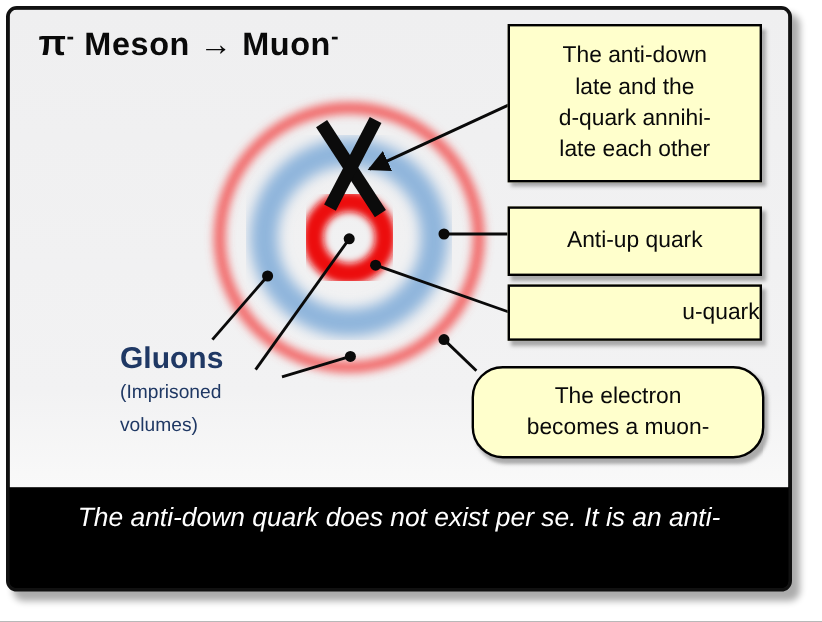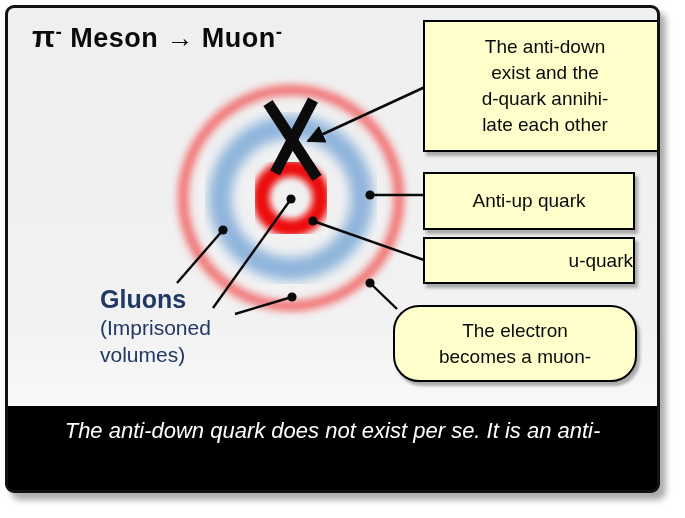--- a/index.html
+++ b/index.html
@@ -21,29 +21,29 @@
   .title{
     position:absolute;left:24px;top:12px;
     font-size:27px;font-weight:bold;color:#0a0a0a;letter-spacing:0.5px;
   }
   .title .pi{font-size:30px;font-weight:bold;}
   .title sup{font-size:19px;font-weight:bold;position:relative;top:1px;}
   .gluons{
     position:absolute;left:92px;top:276px;color:#1f3864;line-height:26px;
   }
   .gluons .g-label{font-size:25px;font-weight:bold;line-height:30px;}
-  .gluons .g-sub{font-size:21px;line-height:27px;}
+  .gluons .g-sub{font-size:16px;line-height:27px;}
   .callout{
     position:absolute;background:#ffffcc;border:2.5px solid #000;
     box-shadow:3px 4px 3px rgba(110,110,110,0.55);
     display:flex;flex-direction:column;align-items:center;justify-content:center;
     font-size:19px;color:#0a0a0a;line-height:26px;text-align:center;
     box-sizing:border-box;
   }
-  .callout-1{left:415px;top:12px;width:244px;height:132px;}
+  .callout-1{left:415px;top:12px;width:212px;height:132px;}
   .callout-2{left:415px;top:164px;width:212px;height:58px;}
   .callout-3{left:415px;top:229px;width:212px;height:47px;align-items:flex-end;}
   .callout-4{left:385px;top:297px;width:244px;height:77px;border-radius:26px;}
   .footer{
     flex:1;background:#000;color:#fff;
     font-style:italic;font-size:22px;line-height:28px;
     text-align:center;padding-top:11px;
   }
 </style>
 </head>
@@ -104,21 +104,21 @@
       </div>
 
       <div class="gluons">
         <div class="g-label">Gluons</div>
         <div class="g-sub">(Imprisoned</div>
         <div class="g-sub">volumes)</div>
       </div>
 
       <div class="callout callout-1">
         <div>The anti-down</div>
-        <div>exist and the</div>
+        <div>late and the</div>
         <div>d-quark annihi-</div>
         <div>late each other</div>
       </div>
 
       <div class="callout callout-2">
         <div>Anti-up quark</div>
       </div>
 
       <div class="callout callout-3">
         <div>u-quark</div>

